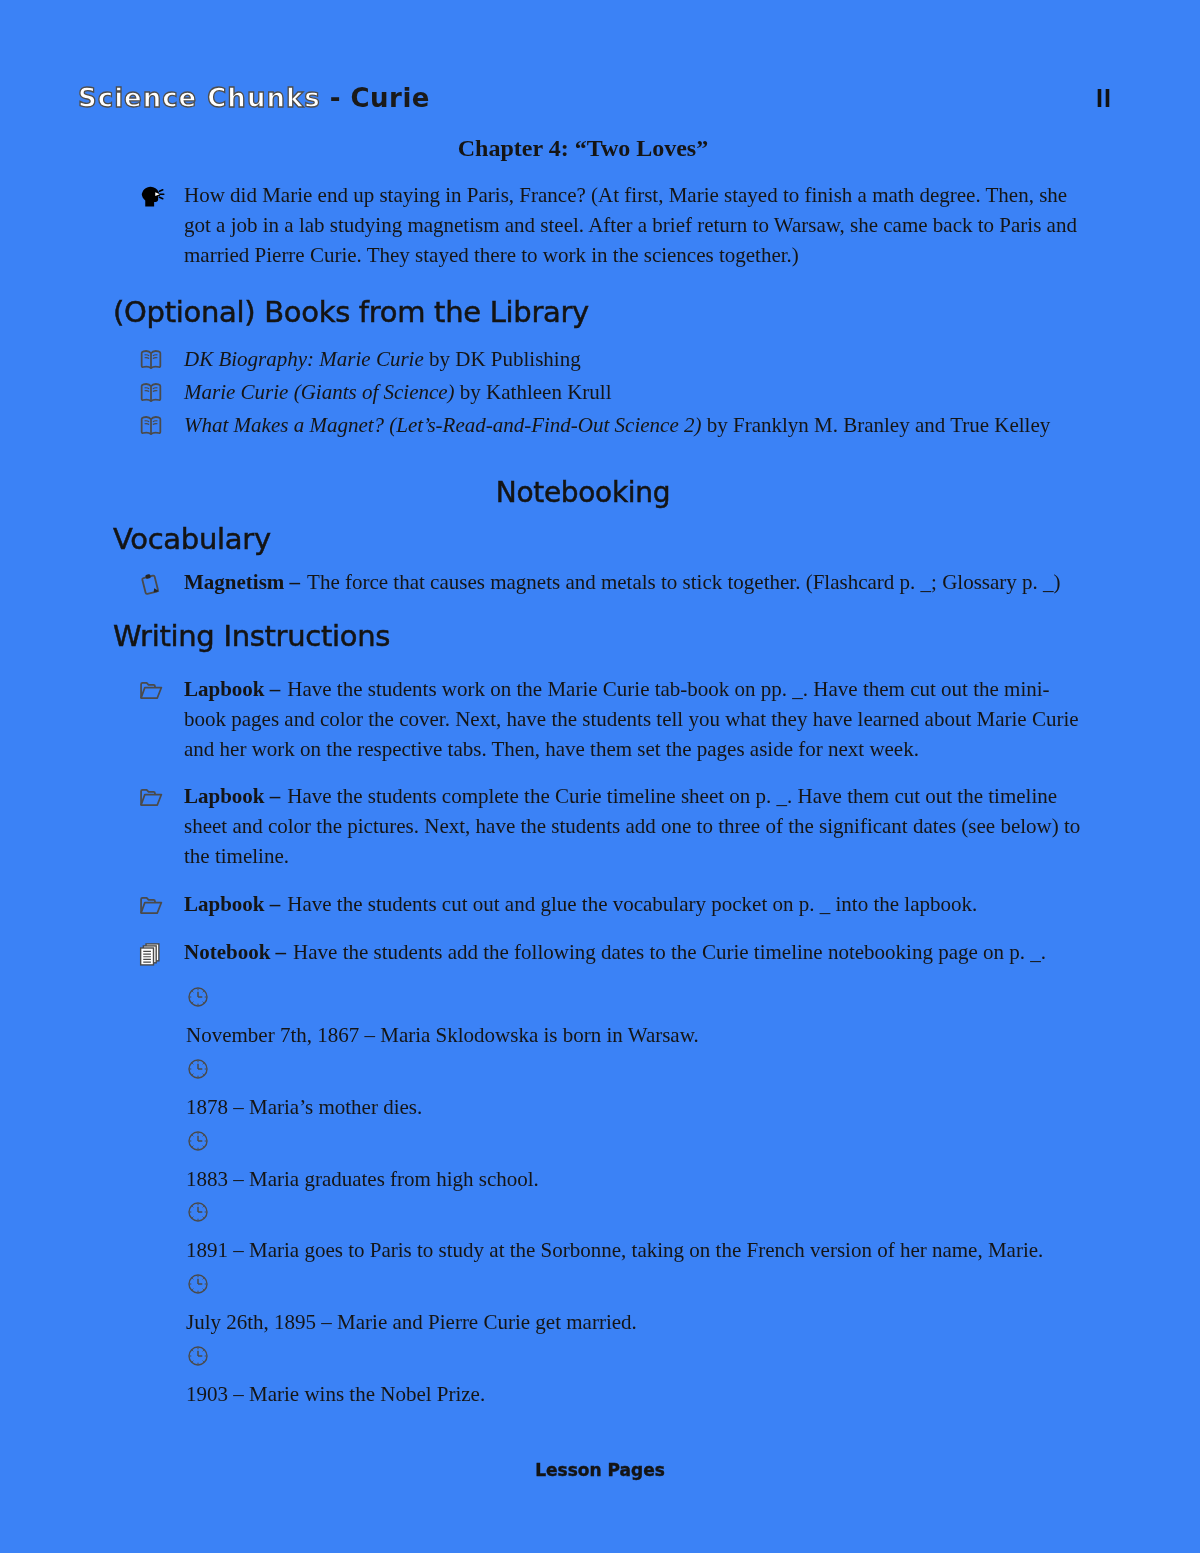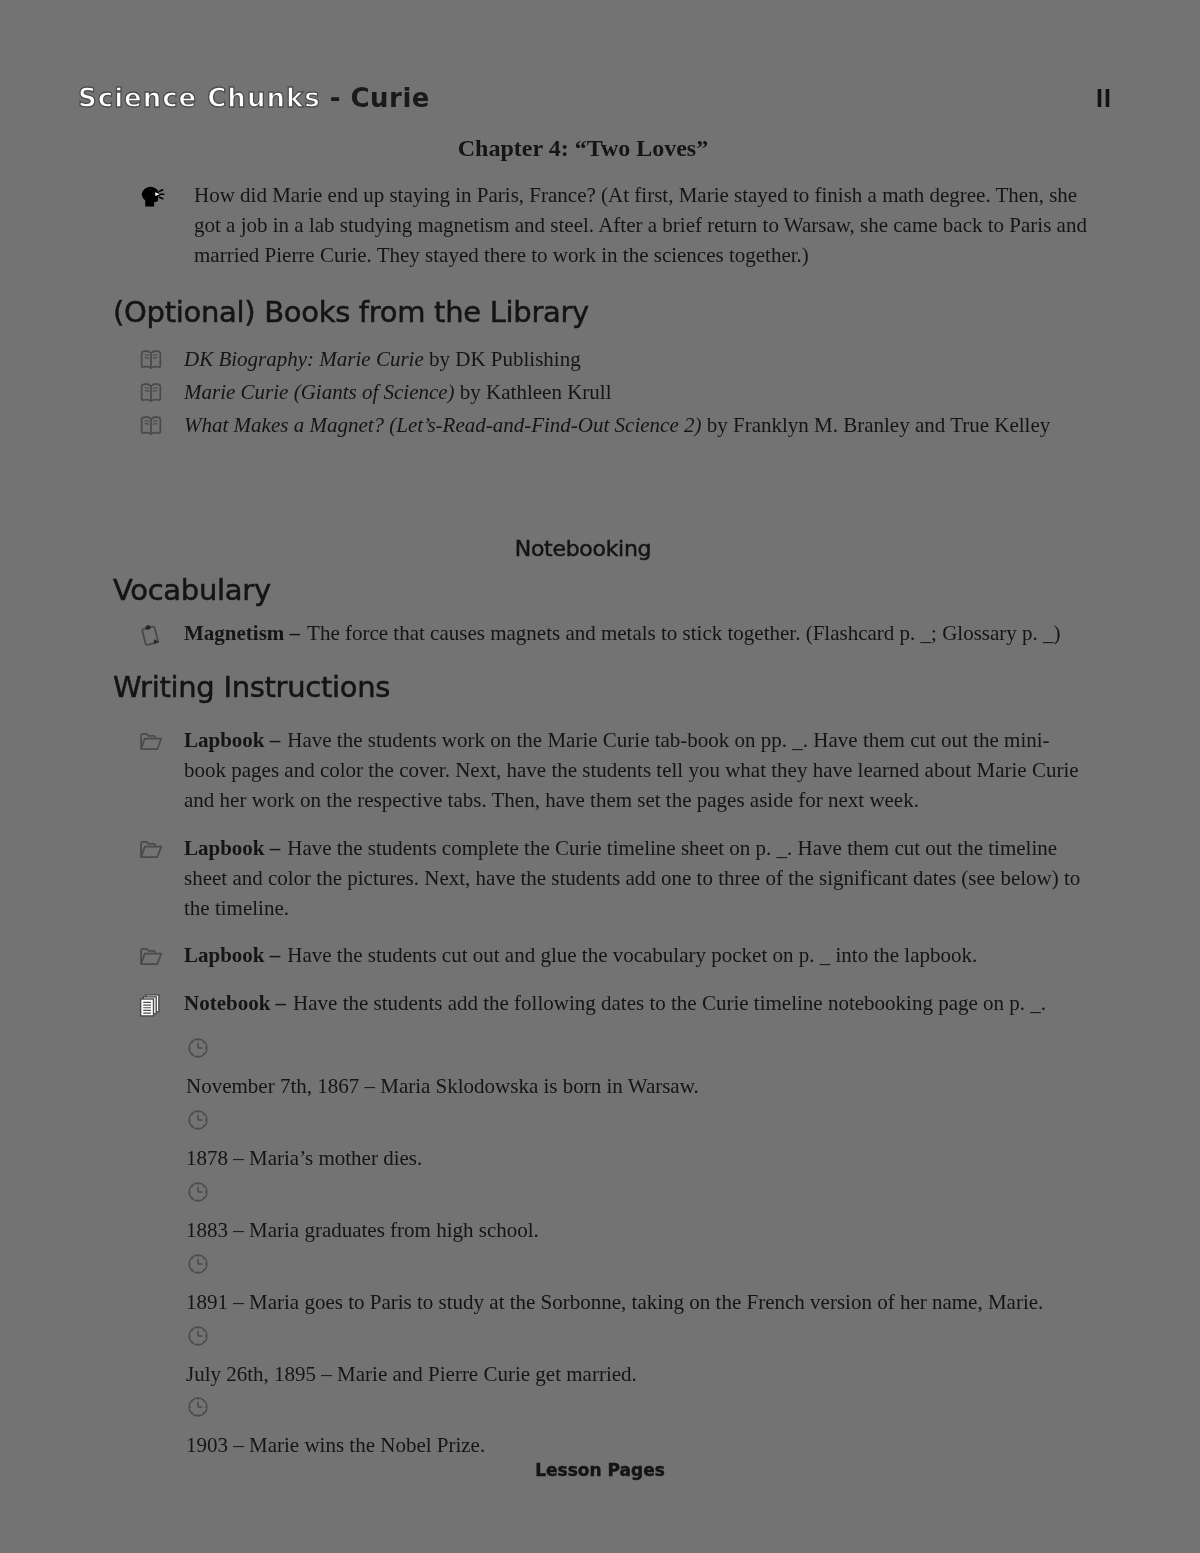--- a/index.html
+++ b/index.html
@@ -1,20 +1,20 @@
 <!DOCTYPE html>
 <html><head>
 <meta charset="utf-8">
 <style>
   html,body{margin:0;padding:0;background:#e8e8e8;}
   .page{
     position:relative;
     width:1200px;height:1553px;
     margin:0 auto;
-    background:#737373;
+    background:#3b82f6;
     color:#151515;
     box-sizing:border-box;
     padding:80px 112px 0 78px;
     overflow:hidden;
     font-family:"Liberation Serif","DejaVu Serif",serif;
     font-size:21px;
     line-height:1.42;
   }
   
   .header{display:flex;align-items:baseline;}
@@ -43,27 +43,27 @@
     font-weight:bold;font-size:24px;
     margin-top:14px;
   }
   .h-rounded{
     font-family:"DejaVu Sans","Liberation Sans",sans-serif;
     font-weight:normal;color:#141414;
     letter-spacing:-0.3px;
     -webkit-text-stroke:0.5px #141414;
   }
   .section-heading{font-size:29px;margin:22px 0 10px 35px;}
-  .big-heading{font-size:22px;text-align:center;margin:92px 0 6px 0;}
+  .big-heading{font-size:28px;text-align:center;margin:32px 0 6px 0;}
   .sub-heading{font-size:29px;margin:16px 0 8px 35px;}
   
   .row{display:flex;margin-left:58px;margin-right:0;}
   .row .icon-col{flex:0 0 48px;padding-top:2px;}
   .row .text-col{flex:1;max-width:905px;}
-  .q-row{margin-top:16px;gap:10px;}
+  .q-row{margin-top:16px;}
   .book-row{margin-bottom:3px;}
   .book-row .text-col{line-height:1.45;}
   .vocab-row{margin-bottom:4px;}
   .write-row{margin-top:18px;}
   .tl-row{margin-left:108px;margin-bottom:3px;flex-direction:column;}
   .tl-row .icon-col{flex:0 0 36px;padding-top:3px;}
   .intro{margin:10px 0 8px 52px;max-width:960px;}
   .bold-label{font-weight:bold;margin-right:7px;}
   .book-title{font-style:italic;text-align:right;}
   svg{display:block;}

